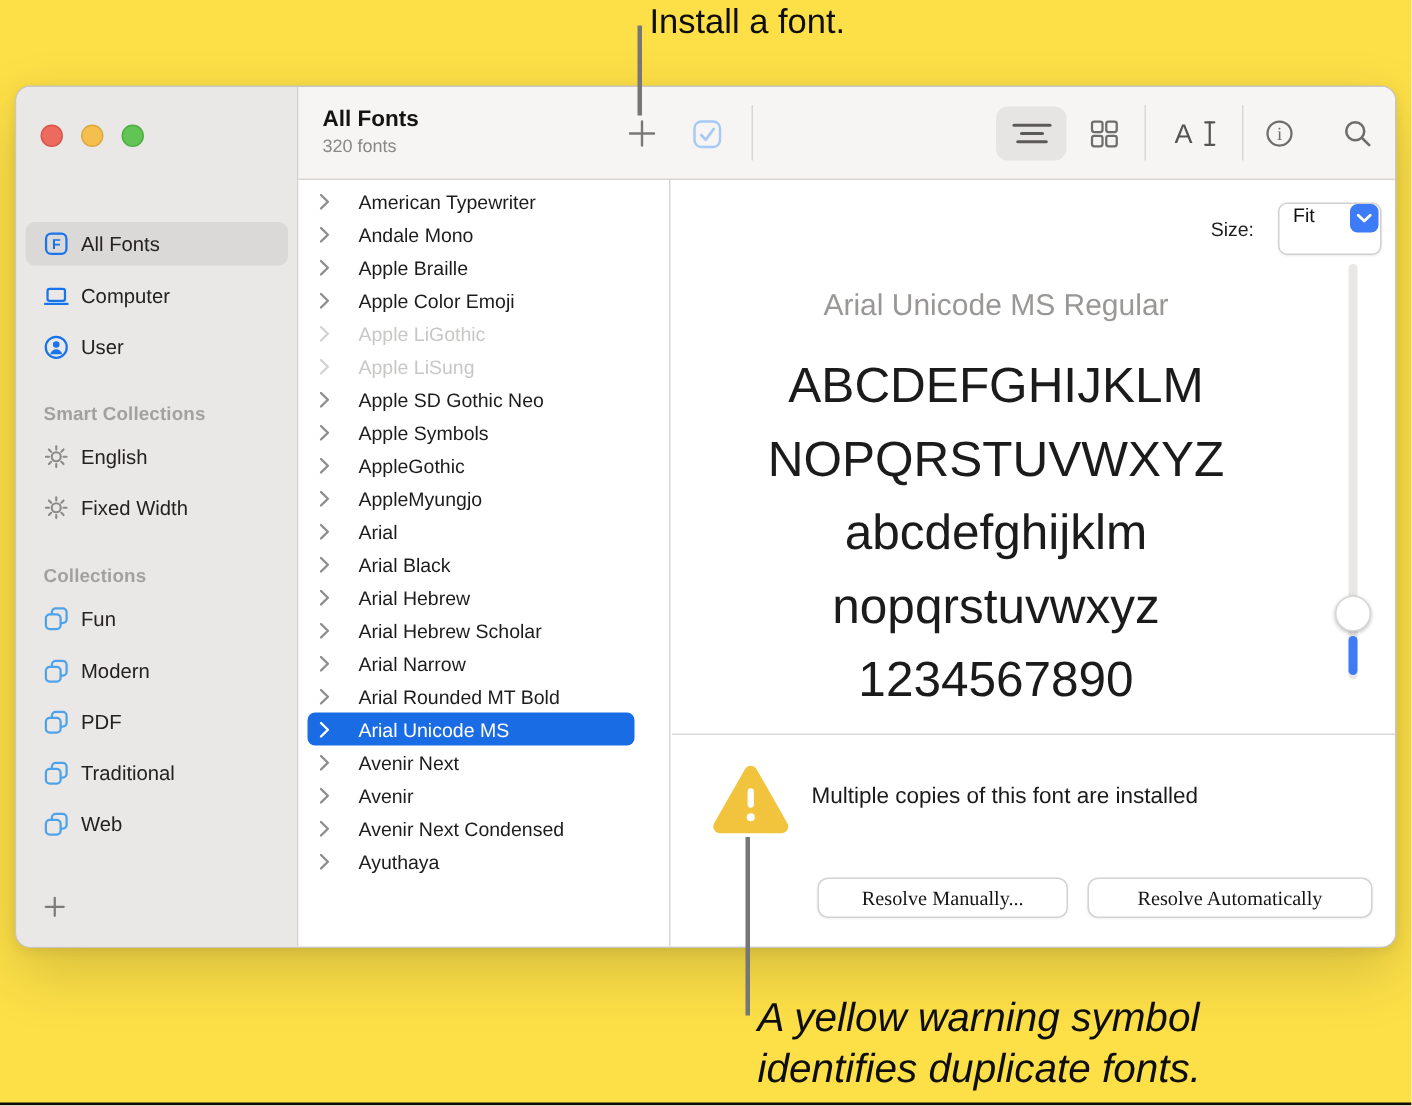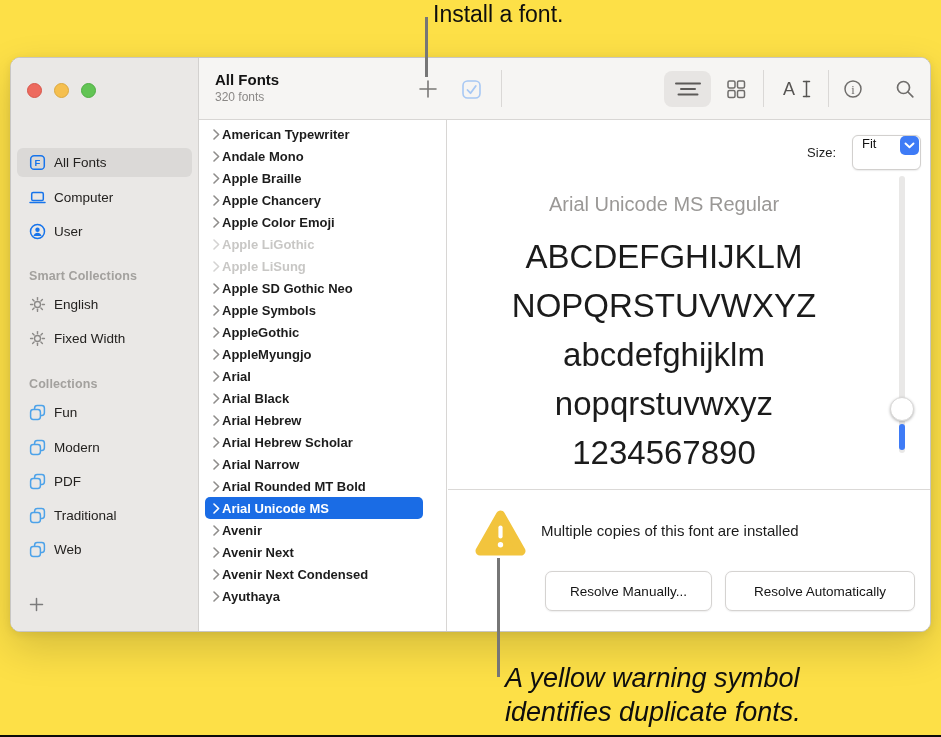--- a/index.html
+++ b/index.html
@@ -38,21 +38,21 @@
   .tb-title .t2{font-size:12px;color:#8a8886;line-height:14px;margin-top:2px;}
   .tb-btn{position:absolute;top:13px;width:36px;height:36px;display:flex;align-items:center;justify-content:center;
           background:transparent;border:none;padding:0;cursor:default;}
   .tb-btn.seg-on{background:#e7e5e3;border-radius:8px;}
   .tb-div{position:absolute;top:12px;width:1px;height:37px;background:#dad8d6;}
 
   
   .font-list{position:absolute;left:188px;top:62px;width:248px;bottom:0;background:#fff;
              border-right:1px solid #d8d6d4;box-sizing:border-box;padding-top:3px;}
   .font-row{height:22px;margin:0 23px 0 6px;padding-left:8px;border-radius:5px;display:flex;align-items:center;
-            gap:2px;font-size:13px;color:#1c1c1c;white-space:nowrap;font-weight:bold;}
+            gap:19px;font-size:13px;color:#1c1c1c;white-space:nowrap;}
   .font-row .chev{color:#8f8d8b;display:flex;}
   .font-row.dimmed{color:#c8c7c5;}
   .font-row.dimmed .chev{color:#d4d3d2;}
   .font-row.selected{background:#1a6ce5;color:#fff;}
   .font-row.selected .chev{color:#fff;}
 
   
   .preview{position:absolute;left:437px;top:62px;right:0;bottom:0;background:#fff;}
   .size-row{position:absolute;top:21px;right:9px;height:23px;display:flex;align-items:center;gap:16px;}
   .size-label{font-size:13px;color:#1d1d1d;}
@@ -63,22 +63,22 @@
                  display:flex;align-items:center;justify-content:center;}
   .pv-title{position:absolute;left:0;top:73px;width:432px;text-align:center;font-size:20px;color:#9a9896;}
   .pv-sample{position:absolute;left:0;top:112px;width:432px;text-align:center;font-size:33px;line-height:49px;color:#1b1b1b;}
   .slider-track{position:absolute;left:451px;top:56px;width:6px;height:277px;background:#e9e8e7;border-radius:3px;}
   .slider-fill{position:absolute;left:451px;top:304px;width:6px;height:26px;background:#3e7bf6;border-radius:3px;}
   .slider-knob{position:absolute;left:442px;top:277px;width:24px;height:24px;border-radius:50%;background:#fff;
                border:0.5px solid #d8d7d6;box-shadow:0 1px 3px rgba(0,0,0,.28);box-sizing:border-box;}
   .pv-divider{position:absolute;left:0;right:0;top:369px;height:1px;background:#dbd9d7;}
   .warn-triangle{position:absolute;left:26px;top:386px;}
   .warn-msg{position:absolute;left:93px;top:402px;font-size:15px;color:#1b1b1b;}
-  .resolve-btn{position:absolute;top:451px;height:40px;background:#fff;border:1px solid #d5d3d1;border-radius:7px;
-               font-size:13.5px;color:#141414;font-family:Liberation Sans, sans-serif;box-shadow:0 .5px 1.5px rgba(0,0,0,.07);padding:0;}
+  .resolve-btn{position:absolute;top:465px;height:27px;background:#fff;border:1px solid #d5d3d1;border-radius:7px;
+               font-size:13.5px;color:#141414;font-family:Liberation Serif, serif;box-shadow:0 .5px 1.5px rgba(0,0,0,.07);padding:0;}
   .resolve-manual{left:97px;width:167px;}
   .resolve-auto{left:277px;width:190px;}
 </style>
 </head>
 <body>
 
 <div class="stage">
 
   <div class="ann-install">Install a font.</div>
   <div class="ann-line-top"></div>
@@ -288,28 +288,20 @@
             </svg>
           </span>
           <span>Apple Braille</span>
         </div>
         <div class="font-row">
           <span class="chev">
             <svg width="7" height="11" viewBox="0 0 7 11">
               <path d="M1 1 L5.6 5.5 L1 10" fill="none" stroke="currentColor" stroke-width="1.6" stroke-linecap="round" stroke-linejoin="round"></path>
             </svg>
           </span>
-          <span>Apple Chancery</span>
-        </div>
-        <div class="font-row">
-          <span class="chev">
-            <svg width="7" height="11" viewBox="0 0 7 11">
-              <path d="M1 1 L5.6 5.5 L1 10" fill="none" stroke="currentColor" stroke-width="1.6" stroke-linecap="round" stroke-linejoin="round"></path>
-            </svg>
-          </span>
           <span>Apple Color Emoji</span>
         </div>
         <div class="font-row dimmed">
           <span class="chev">
             <svg width="7" height="11" viewBox="0 0 7 11">
               <path d="M1 1 L5.6 5.5 L1 10" fill="none" stroke="currentColor" stroke-width="1.6" stroke-linecap="round" stroke-linejoin="round"></path>
             </svg>
           </span>
           <span>Apple LiGothic</span>
         </div>
@@ -408,29 +400,29 @@
             </svg>
           </span>
           <span>Arial Unicode MS</span>
         </div>
         <div class="font-row">
           <span class="chev">
             <svg width="7" height="11" viewBox="0 0 7 11">
               <path d="M1 1 L5.6 5.5 L1 10" fill="none" stroke="currentColor" stroke-width="1.6" stroke-linecap="round" stroke-linejoin="round"></path>
             </svg>
           </span>
+          <span>Avenir Next</span>
+        </div>
+        <div class="font-row">
+          <span class="chev">
+            <svg width="7" height="11" viewBox="0 0 7 11">
+              <path d="M1 1 L5.6 5.5 L1 10" fill="none" stroke="currentColor" stroke-width="1.6" stroke-linecap="round" stroke-linejoin="round"></path>
+            </svg>
+          </span>
           <span>Avenir</span>
-        </div>
-        <div class="font-row">
-          <span class="chev">
-            <svg width="7" height="11" viewBox="0 0 7 11">
-              <path d="M1 1 L5.6 5.5 L1 10" fill="none" stroke="currentColor" stroke-width="1.6" stroke-linecap="round" stroke-linejoin="round"></path>
-            </svg>
-          </span>
-          <span>Avenir Next</span>
         </div>
         <div class="font-row">
           <span class="chev">
             <svg width="7" height="11" viewBox="0 0 7 11">
               <path d="M1 1 L5.6 5.5 L1 10" fill="none" stroke="currentColor" stroke-width="1.6" stroke-linecap="round" stroke-linejoin="round"></path>
             </svg>
           </span>
           <span>Avenir Next Condensed</span>
         </div>
         <div class="font-row">

